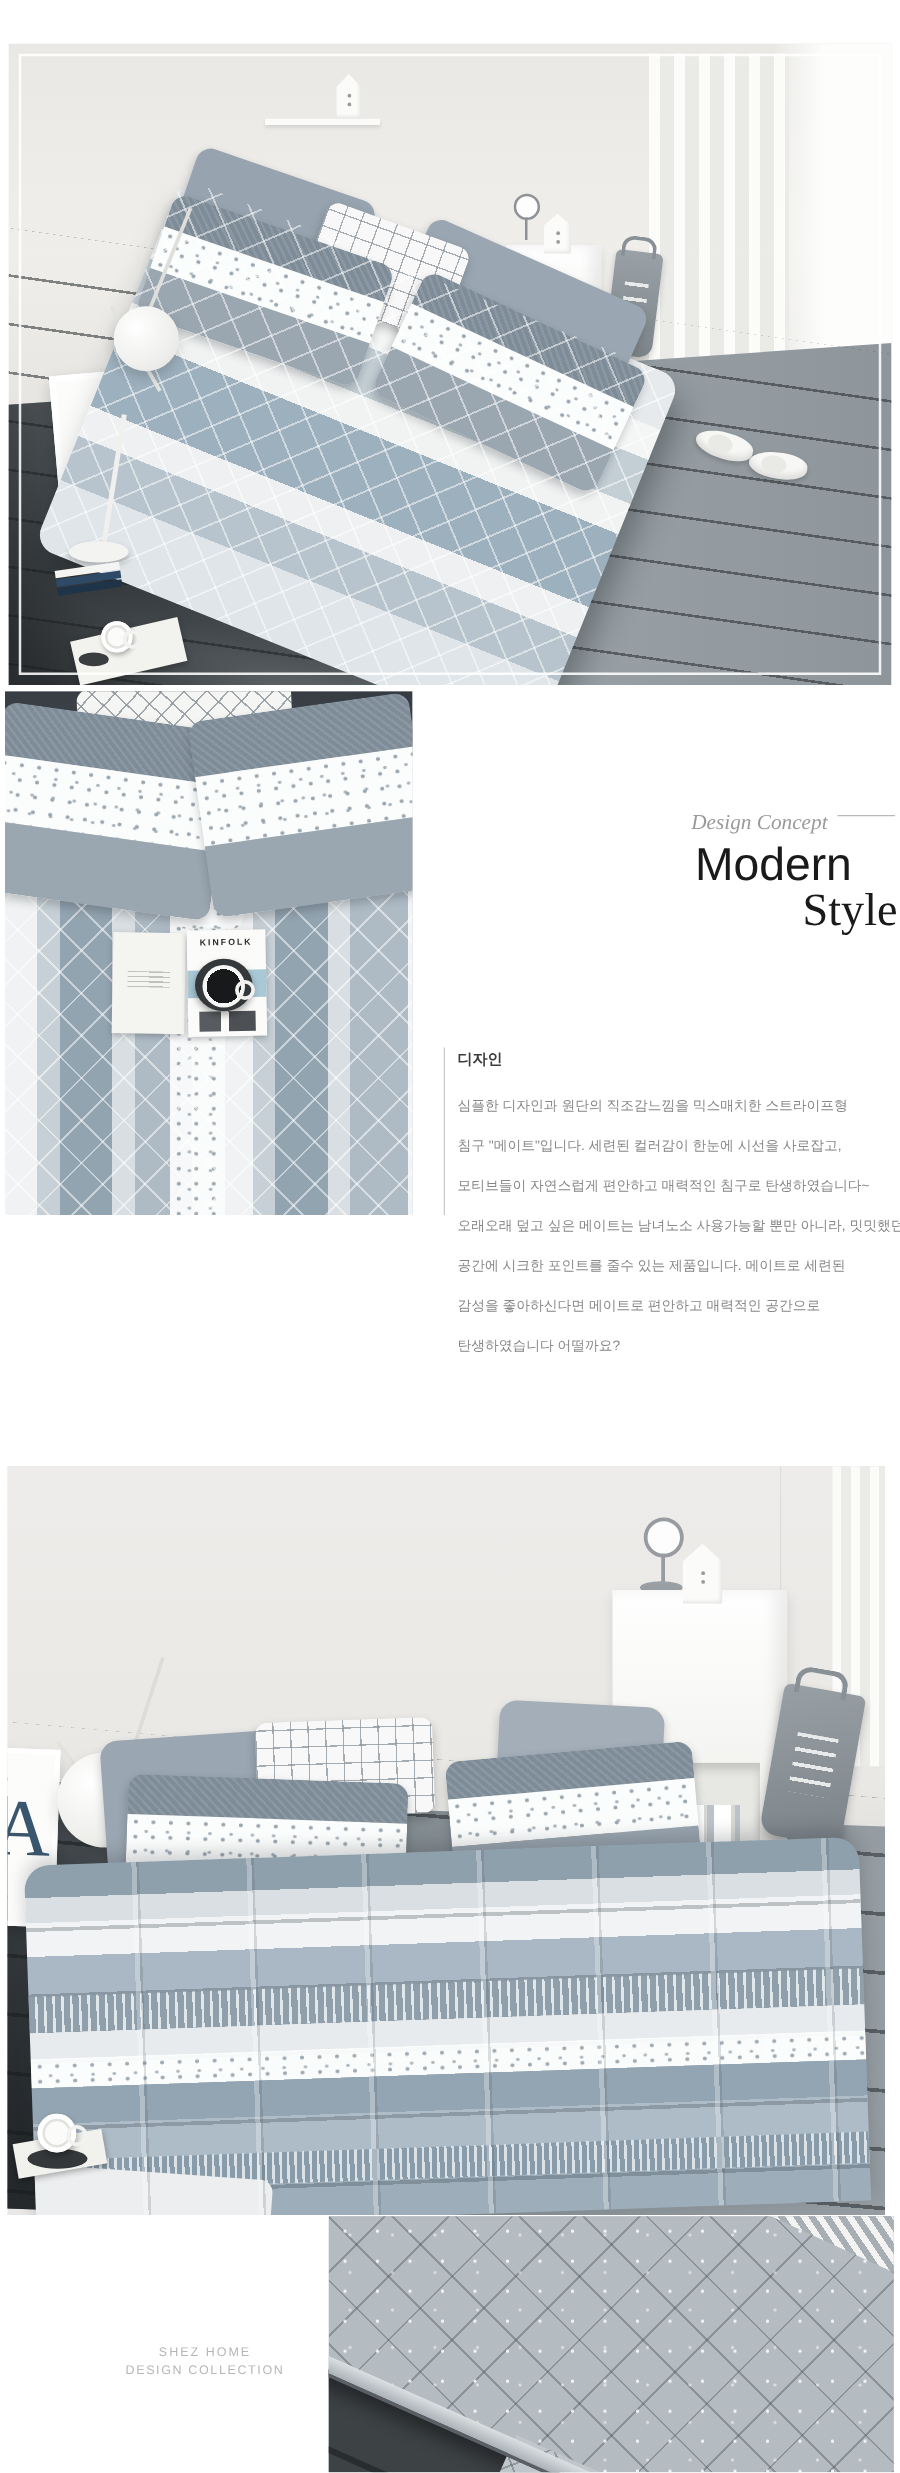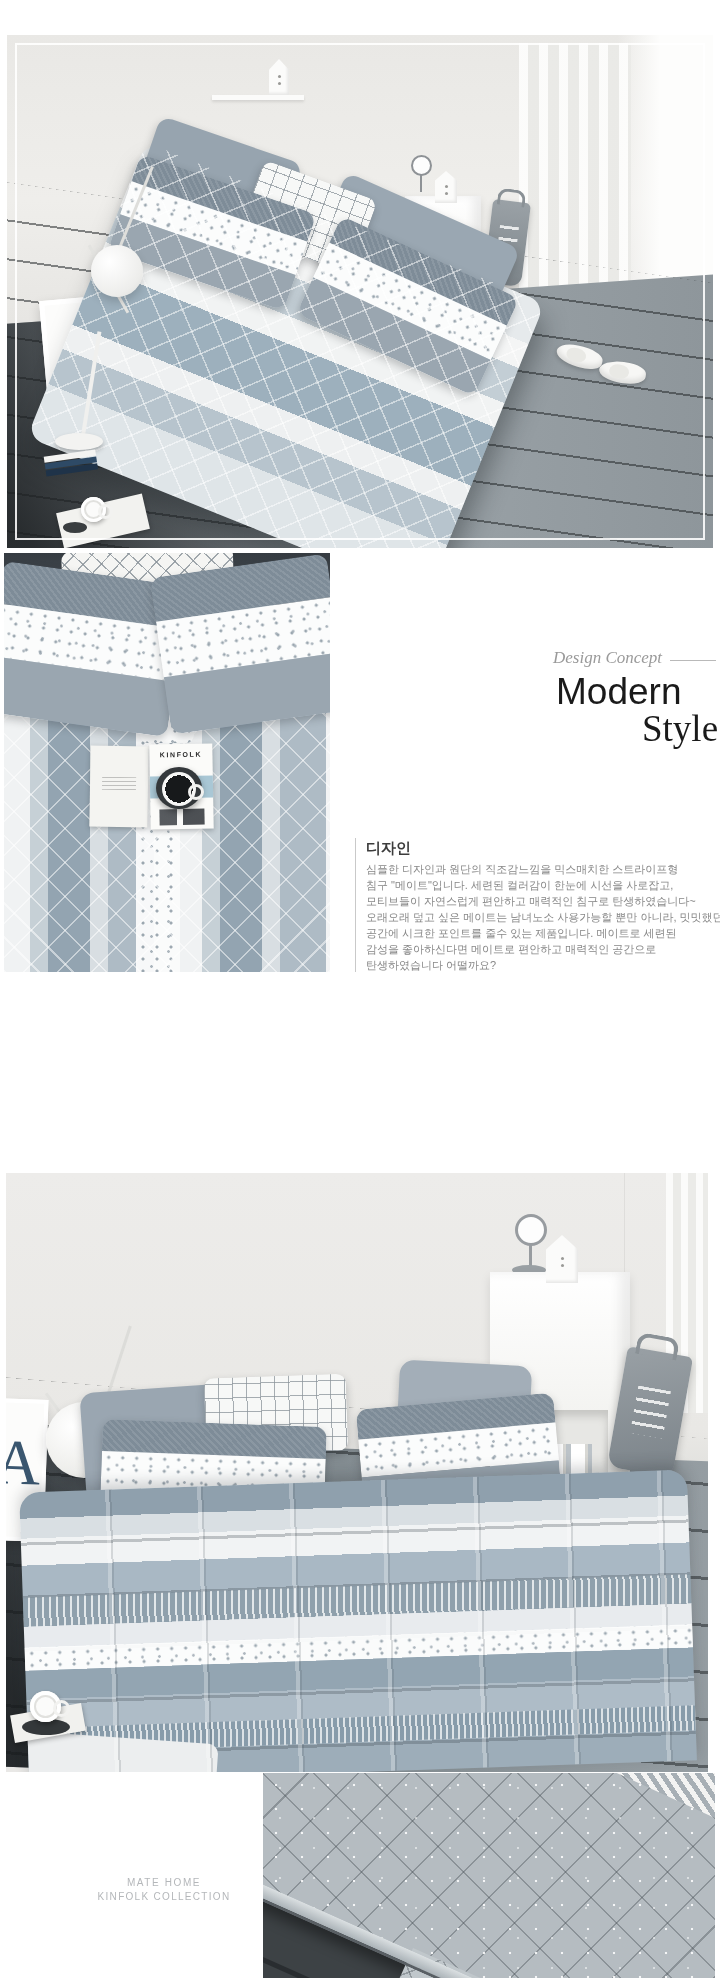--- a/index.html
+++ b/index.html
@@ -98,29 +98,29 @@
       letter-spacing:1.6px;color:#2d2d2d;font-family:"Liberation Sans",sans-serif;}
   .p2-magband{position:absolute;left:0;top:38%;width:100%;height:26%;background:#a9c7d5;}
   .p2-magfig{position:absolute;left:15%;bottom:5%;width:70%;height:18%;opacity:.85;
       background:linear-gradient(90deg,#3b3f44 0 38%,transparent 38% 52%,#2e3237 52% 100%);}
   .p2-saucer{left:152px;top:214px;width:46px;height:42px;border-radius:50%;background:#34383b;box-shadow:0 3px 6px rgba(0,0,0,.35);}
   .p2-cup{left:158px;top:219px;width:34px;height:34px;border-radius:50%;
       background:radial-gradient(circle,#17191b 0 57%,#f6f6f5 57% 79%,#e7e7e4 79% 100%);}
   .p2-cup::after{content:"";position:absolute;right:-8px;top:12px;width:10px;height:10px;border:3px solid #f1f1ef;border-radius:50%;}
 
   
-  .eyebrow-row{left:553px;top:648px;width:163px;display:flex;align-items:center;}
+  .eyebrow-row{left:553px;top:648px;width:163px;display:flex;align-items:flex-start;}
   .eyebrow{font-family:"Liberation Serif","DejaVu Serif",serif;font-style:italic;font-size:17px;color:#9a9a9a;white-space:nowrap;}
   .eyebrow-line{flex:1;height:1px;background:#b9b9b9;margin-left:8px;margin-top:4px;}
   .title1{left:556px;top:671px;font-family:Liberation Sans, sans-serif;font-size:37px;color:#1a1a1a;}
   .title2{left:642px;top:707px;font-family:"Liberation Serif","DejaVu Serif",serif;font-size:37px;color:#1a1a1a;}
   .vline{left:355px;top:838px;width:1px;height:134px;background:#c9c9c9;}
-  .desc-title{left:366px;top:839px;font-size:15px;font-weight:bold;color:#3c3c3c;}
+  .desc-title{left:366px;top:839px;font-size:12px;font-weight:bold;color:#3c3c3c;}
   .desc{left:366px;top:861px;width:345px;font-size:11px;line-height:16px;color:#878787;}
-  .desc span{display:block;white-space:nowrap;}
+  .desc span{display:block;white-space:nowrap;margin-top:16px;}
 
   
   .p3{left:6px;top:1173px;width:702px;height:599px;}
   .p3-wall{left:0;top:0;width:702px;height:320px;background:linear-gradient(180deg,#edecea,#e9e8e5 80%,#dededb 100%);}
   .p3-wallline{left:618px;top:0;width:1px;height:300px;background:rgba(0,0,0,.06);}
   .p3-floor{left:-20px;top:276px;width:742px;height:330px;transform:skewY(2deg);
       background:linear-gradient(90deg,#575e63,#828b90 45%,#969ea3 100%);}
   .p3-planks{left:-60px;top:-40px;width:880px;height:420px;transform:rotate(3deg);
       background:repeating-linear-gradient(180deg,transparent 0 44px,rgba(28,32,34,.5) 44px 47px);}
   .p3-floordark{left:0;top:0;width:742px;height:330px;background:linear-gradient(55deg,rgba(22,25,27,.78) 8%,rgba(22,25,27,0) 45%);}
@@ -359,17 +359,17 @@
     <div class="abs p4-fab speckle"></div>
     <div class="abs p4-stripes"></div>
     <div class="abs p4-floor">
         <i></i>
       </div>
     <div class="abs p4-fab2 speckle"></div>
     <div class="abs p4-edge"></div>
   </div>
 
   <div class="abs f-wrap">
-    <div class="f-brand">MATE HOME</div>
-    <div class="f-coll">KINFOLK COLLECTION</div>
+    <div class="f-brand">SHEZ HOME</div>
+    <div class="f-coll">DESIGN COLLECTION</div>
   </div>
 
 </div>
 
 </body></html>

